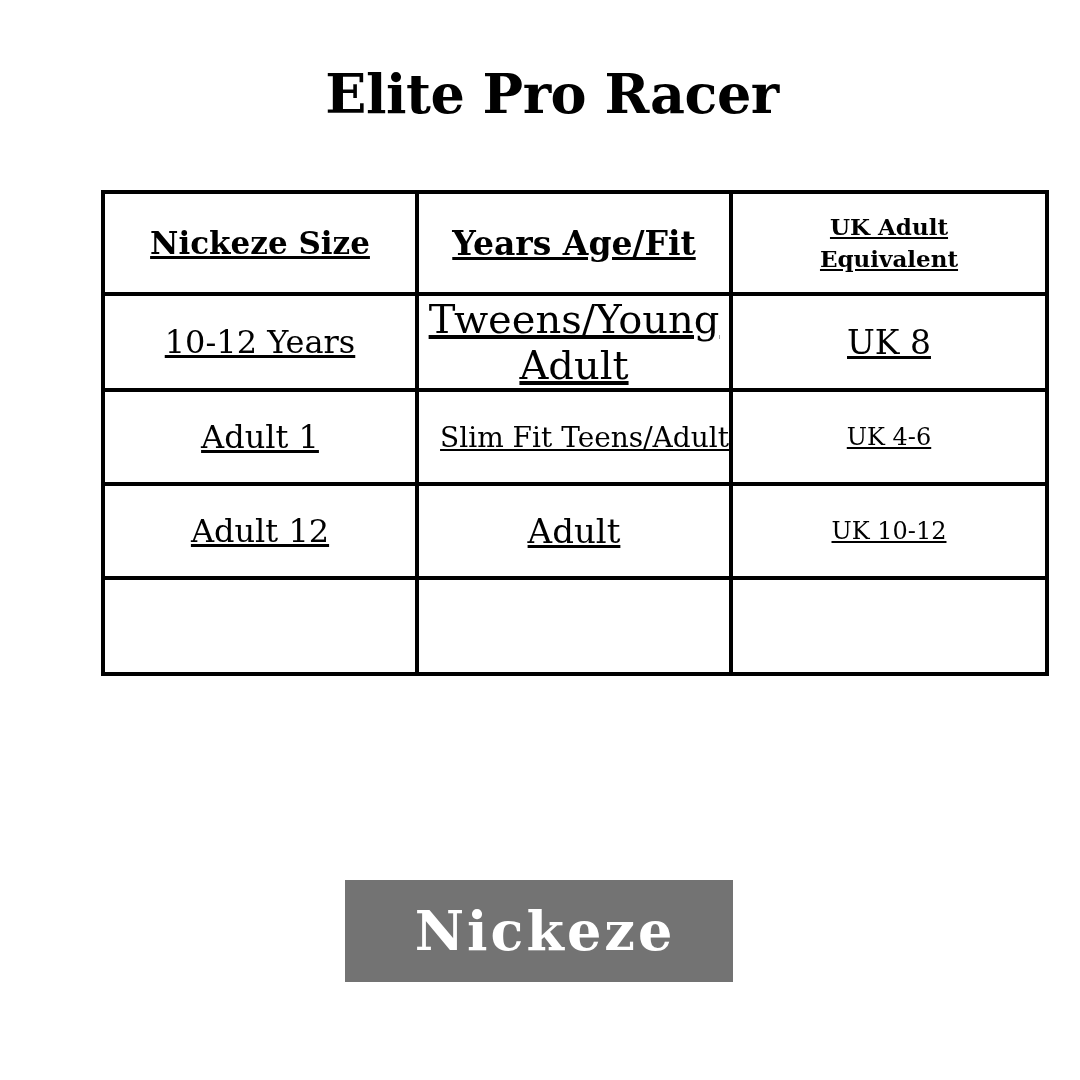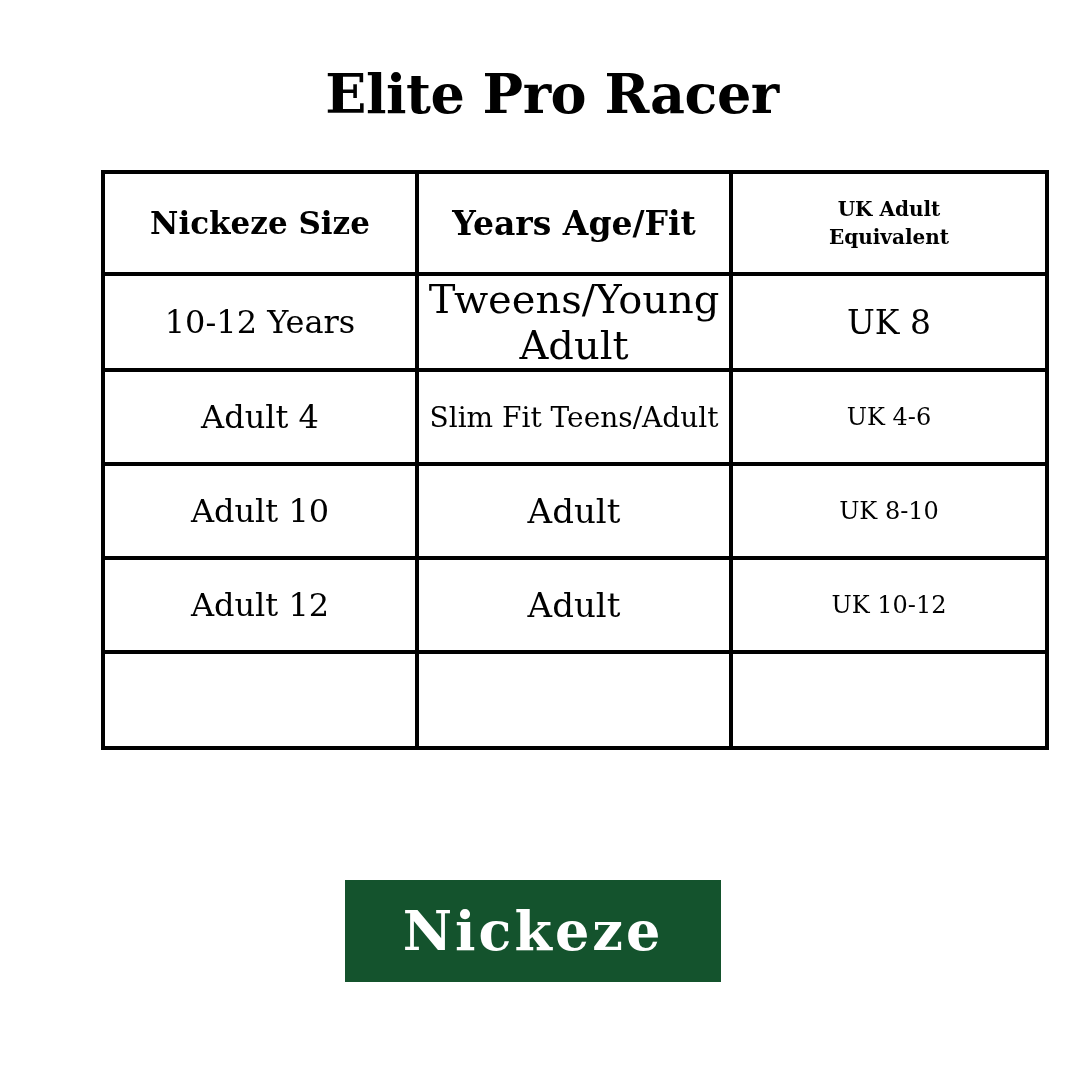--- a/index.html
+++ b/index.html
@@ -32,73 +32,75 @@
     font-weight: bold;
     font-size: 54px;
     letter-spacing: -0.5px;
     color: #000;
     padding-left: 12px;
   }
 
   .size-table {
     position: absolute;
     left: 101px;
-    top: 170px;
+    top: 190px;
     width: 944px;
     border-collapse: collapse;
     table-layout: fixed;
+    text-decoration: underline;
   }
   .size-table td, .size-table th {
     border: 4px solid #000;
     text-align: center;
     vertical-align: middle;
     padding: 0;
     font-family: "DejaVu Serif", serif;
     color: #000;
   }
 
   .col-1 { width: 314px; }
   .col-2 { width: 314px; }
   .col-3 { width: 316px; }
 
   .size-table thead th {
     height: 98px;
     font-weight: bold;
   }
   .hdr-1 { font-size: 31px; }
   .hdr-2 { font-size: 33px; }
-  .hdr-3 { font-size: 20px; line-height: 1.4; }
+  .hdr-3 { font-size: 23px; line-height: 1.4; }
 
   .size-table tbody td {
     height: 90px;
     font-weight: normal;
   }
   .cell-a { font-size: 32px; }
   .cell-b { font-size: 30px; }
   .cell-c { font-size: 24px; }
 
   
   tr.r1 .cell-a { font-size: 32px; }
   tr.r1 .cell-b { font-size: 40px; }
   tr.r1 .cell-c { font-size: 33px; }
-  tr.r2 .cell-b { font-size: 28px; }
+  tr.r2 .cell-b { font-size: 28px; text-align: right; }
   tr.r4 .cell-b { font-size: 34px; }
   tr.r5 .cell-b { font-size: 34px; }
   tr.empty td { height: 92px; }
 
   .brand {
     position: absolute;
     left: 345px;
     top: 880px;
     width: 376px;
     height: 102px;
-    background: #14532d;
+    background: #737373;
     display: flex;
     align-items: center;
     justify-content: center;
+    padding-left: 12px;
   }
   .brand-text {
     font-family: "DejaVu Serif", serif;
     font-weight: bold;
     font-size: 54px;
     color: #ffffff;
     letter-spacing: 3px;
   }
 </style>
 </head>
@@ -124,28 +126,23 @@
         </th>
       </tr>
     </thead>
     <tbody>
       <tr class="r1">
         <td class="cell-a">10-12 Years</td>
         <td class="cell-b">Tweens/Young Adult</td>
         <td class="cell-c">UK 8</td>
       </tr>
       <tr class="r2">
-        <td class="cell-a">Adult 4</td>
+        <td class="cell-a">Adult 1</td>
         <td class="cell-b">Slim Fit Teens/Adult</td>
         <td class="cell-c">UK 4-6</td>
-      </tr>
-      <tr class="r4">
-        <td class="cell-a">Adult 10</td>
-        <td class="cell-b">Adult</td>
-        <td class="cell-c">UK 8-10</td>
       </tr>
       <tr class="r5">
         <td class="cell-a">Adult 12</td>
         <td class="cell-b">Adult</td>
         <td class="cell-c">UK 10-12</td>
       </tr>
       <tr class="empty">
         <td class="cell-a"></td>
         <td class="cell-b"></td>
         <td class="cell-c"></td>

